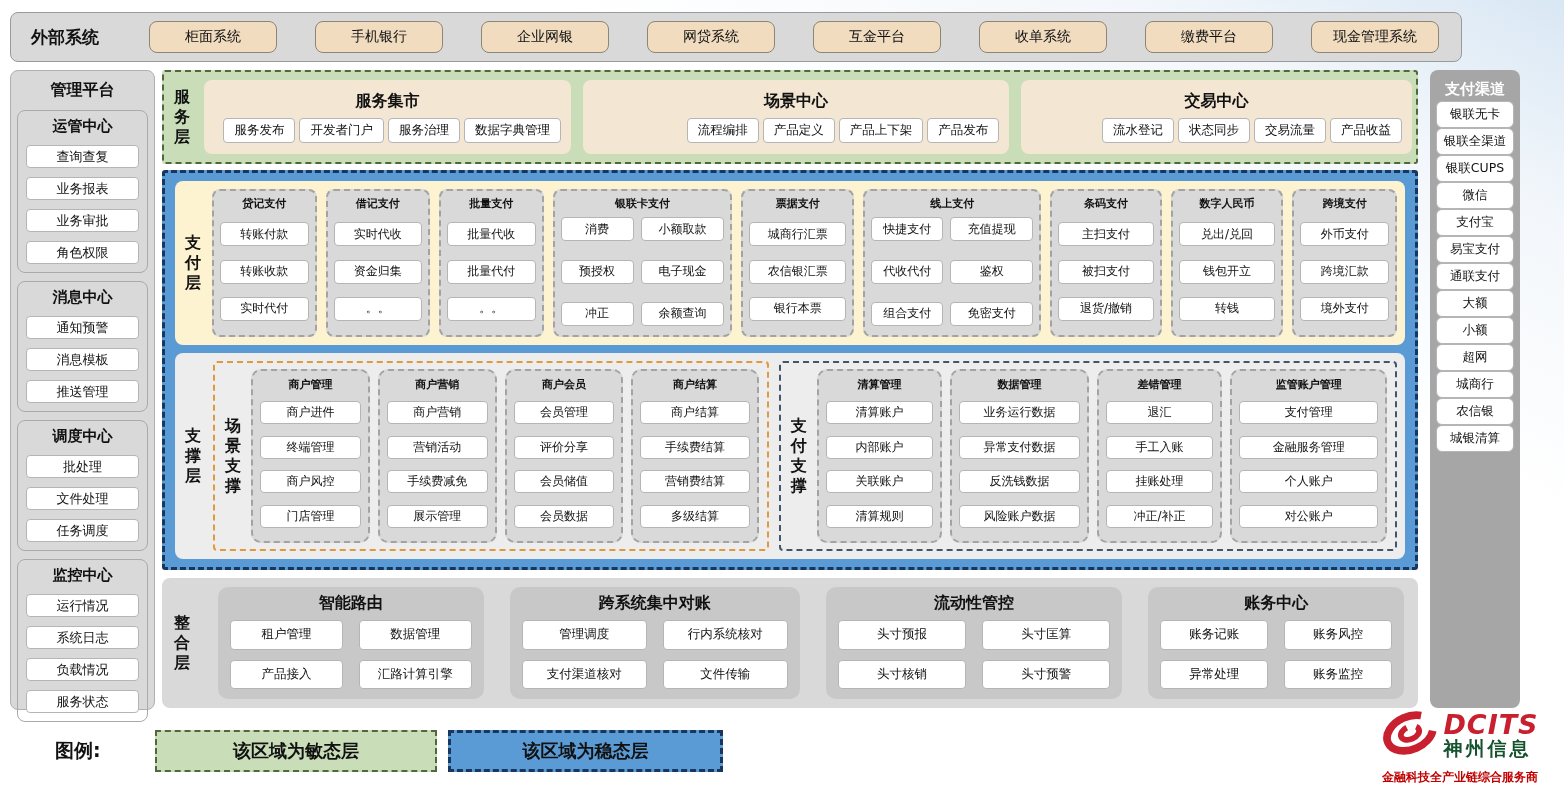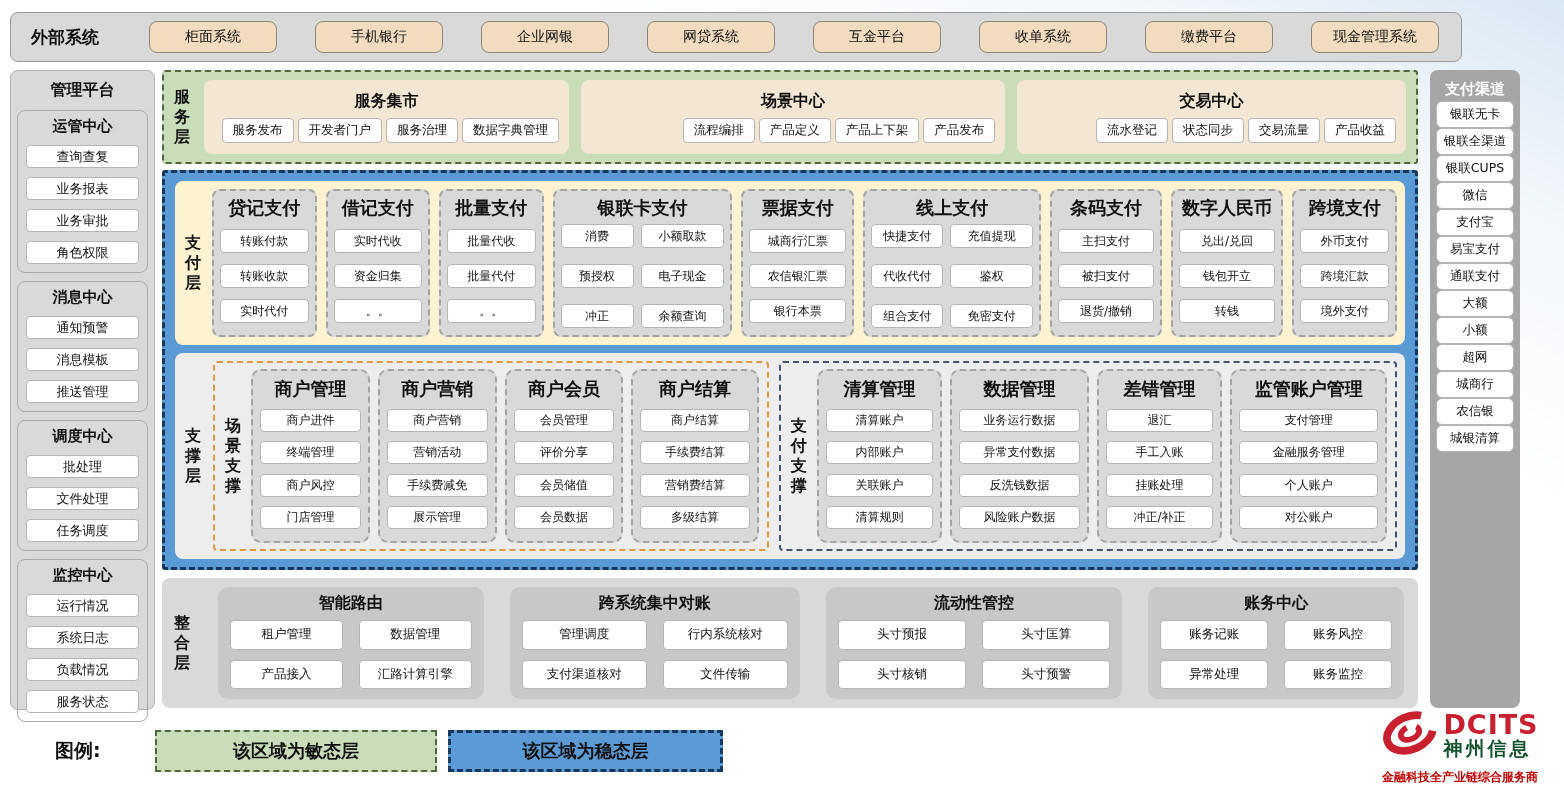--- a/index.html
+++ b/index.html
@@ -16,21 +16,21 @@
     background:#ffffff; border:1px solid #b5b5b5; border-radius:4px;
     font-family:inherit; font-size:12px; color:#111;
     display:flex; align-items:center; justify-content:center;
     padding:0 3px; cursor:pointer; white-space:nowrap;
   }
   .vlabel {
     font-weight:bold; font-size:16px; color:#111; width:20px;
     line-height:1.25; text-align:center; word-break:break-all;
     align-self:center; flex:0 0 auto;
   }
-  .grp-title { font-weight:bold; font-size:18px; text-align:center; white-space:nowrap; }
+  .grp-title { font-weight:bold; font-size:11px; text-align:center; white-space:nowrap; }
 
   
   .topbar {
     position:absolute; left:10px; top:12px; width:1452px; height:50px;
     background:#d9d9d9; border:1px solid #9a9a9a; border-radius:8px;
     display:flex; align-items:center; padding:0 22px 0 20px; gap:0;
   }
   .topbar-title { font-weight:bold; font-size:17px; flex:0 0 118px; }
   .topbar-items { flex:1; display:flex; justify-content:space-between; }
   .tan-btn {
@@ -51,21 +51,21 @@
     display:flex; flex-direction:column; gap:9px; flex:1;
   }
   .mp-title { font-weight:bold; font-size:15px; text-align:center; padding-top:2px; }
   .mp-section .w-btn { height:23px; font-size:13px; margin:0 3px; flex:0 0 auto; }
   .mp-spread { justify-content:space-evenly; }
 
   
   .service-layer {
     position:absolute; left:162px; top:70px; width:1256px; height:94px;
     background:#c9ddb8; border:2px dashed #50683c; border-radius:3px;
-    display:flex; align-items:center; padding:6px 10px 6px 8px; gap:12px;
+    display:flex; align-items:center; padding:6px 4px 6px 8px; gap:12px;
   }
   .svc-group {
     background:#f3e7d4; border-radius:8px; height:74px;
     display:flex; flex-direction:column; justify-content:center; gap:6px; padding:4px 10px;
   }
   .svc-items { display:flex; justify-content:flex-end; gap:4px; }
   .svc-items .w-btn { height:25px; font-size:12.5px; padding:0 10px; }
 
   
   .stable-region {
@@ -135,21 +135,21 @@
     display:flex; align-items:center; justify-content:center;
     font-size:18px; font-weight:bold;
   }
   .legend-agile { left:155px; width:282px; background:#c9ddb8; border:2px dashed #50683c; }
   .legend-stable { left:448px; width:275px; background:#5b9bd5; border:3px dashed #17375e; }
 
   
   .logo { position:absolute; right:16px; top:706px; width:176px; display:flex; flex-direction:column; align-items:center; }
   .logo-top { display:flex; align-items:center; gap:4px; }
   .logo-text { display:flex; flex-direction:column; line-height:1.05; }
-  .logo-brand { color:#c8202e; font-weight:bold; font-size:27px; letter-spacing:1px; }
+  .logo-brand { color:#c8202e; font-weight:bold; font-style:italic; font-size:27px; letter-spacing:1px; }
   .logo-company { color:#14532d; font-weight:bold; font-size:19px; letter-spacing:3px; }
   .logo-tagline { color:#c00000; font-weight:bold; font-size:12px; margin-top:5px; white-space:nowrap; }
 </style>
 </head>
 <body>
 
 <div class="canvas">
 
   <div class="topbar">
     <div class="topbar-title">外部系统</div>

